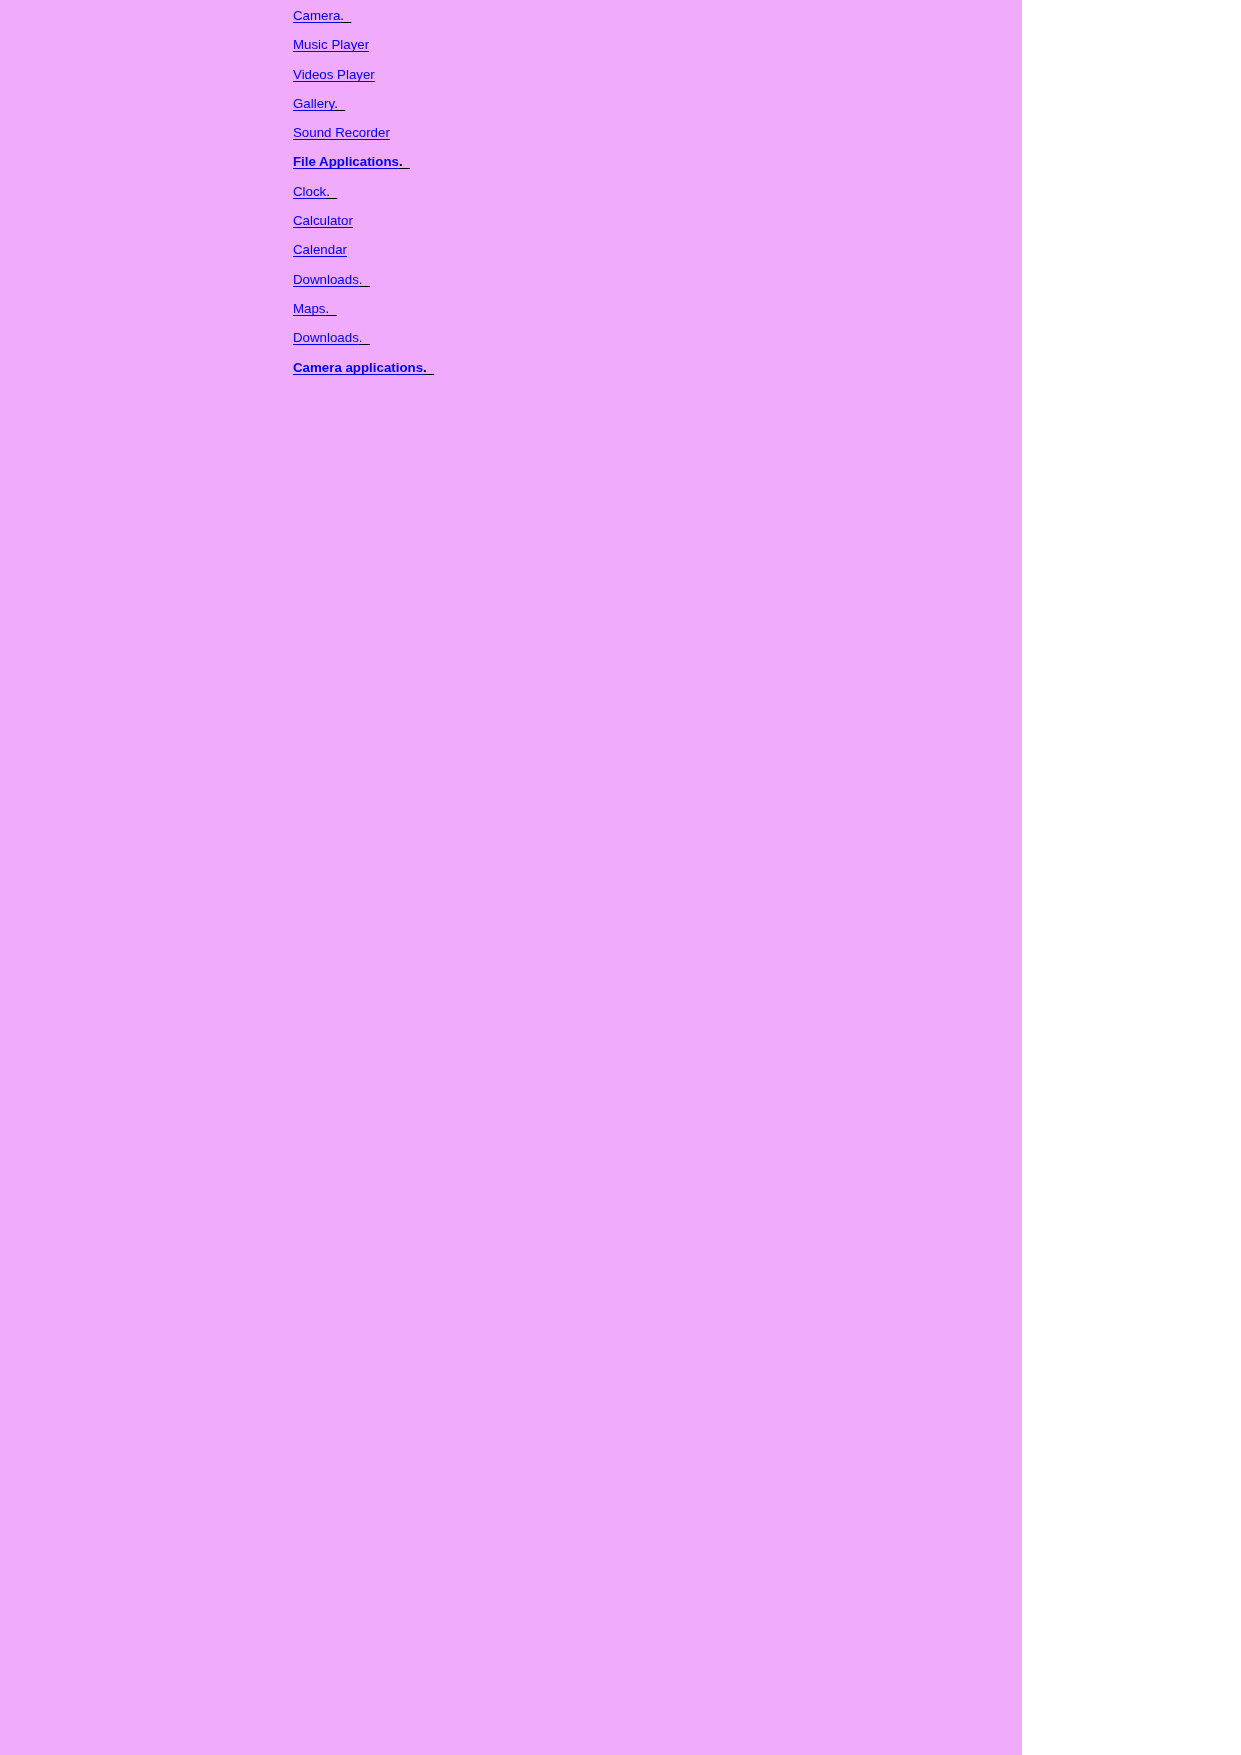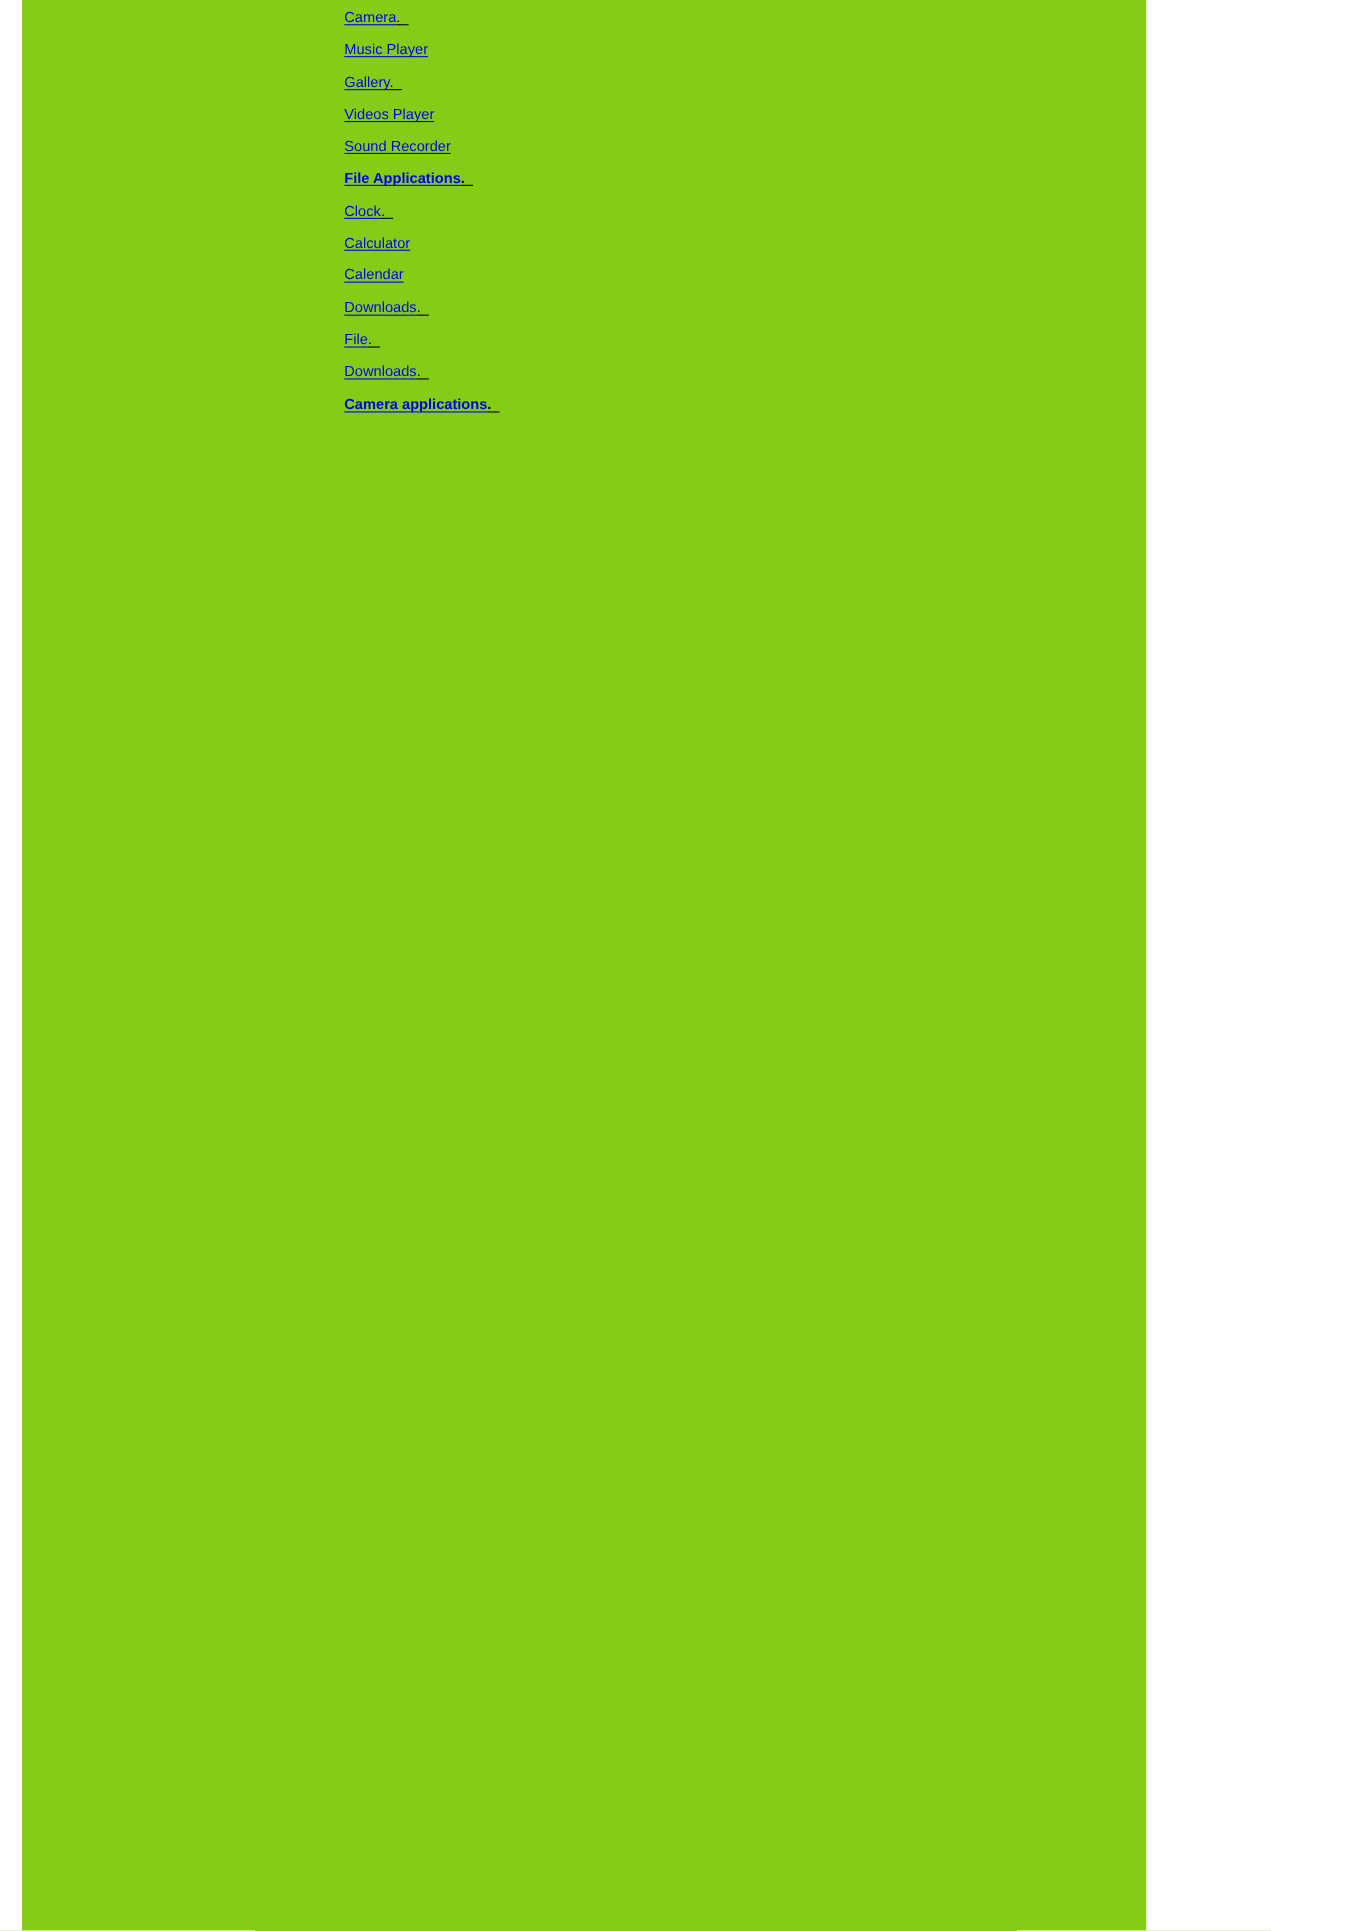--- a/index.html
+++ b/index.html
@@ -14,23 +14,22 @@
     font-family: "Liberation Sans", sans-serif;
     -webkit-font-smoothing: antialiased;
     overflow: hidden;
   }
 
   
   .doc-page {
     position: relative;
     width: 1022px;
     min-height: 1755px;
-    background: #84cc16;
+    background: #f0abfc;
     box-sizing: border-box;
-    margin-left: 20px;
   }
 
   .doc-content {
     position: absolute;
     left: 293px;
     top: 7px;
     width: 820px;
   }
 
   
@@ -72,25 +71,25 @@
   .tail:empty { display: none; }
 </style>
 </head>
 <body>
 
 <div class="doc-page">
   <div class="doc-content" id="link-list">
 
   <p class="link-para"><a class="app-link" href="#">Camera</a><span class="tail">.  </span></p>
       <p class="link-para"><a class="app-link" href="#">Music Player</a></p>
+      <p class="link-para"><a class="app-link" href="#">Videos Player</a></p>
       <p class="link-para"><a class="app-link" href="#">Gallery</a><span class="tail">.  </span></p>
-      <p class="link-para"><a class="app-link" href="#">Videos Player</a></p>
       <p class="link-para"><a class="app-link" href="#">Sound Recorder</a></p>
       <p class="link-para bold"><a class="app-link" href="#">File Applications</a><span class="tail">.  </span></p>
       <p class="link-para"><a class="app-link" href="#">Clock</a><span class="tail">.  </span></p>
       <p class="link-para"><a class="app-link" href="#">Calculator</a></p>
       <p class="link-para"><a class="app-link" href="#">Calendar</a></p>
       <p class="link-para"><a class="app-link" href="#">Downloads</a><span class="tail">.  </span></p>
-      <p class="link-para"><a class="app-link" href="#">File</a><span class="tail">.  </span></p>
+      <p class="link-para"><a class="app-link" href="#">Maps</a><span class="tail">.  </span></p>
       <p class="link-para"><a class="app-link" href="#">Downloads</a><span class="tail">.  </span></p>
       <p class="link-para bold"><a class="app-link" href="#">Camera applications</a><span class="tail">.  </span></p>
     </div>
 </div>
 
 </body></html>

